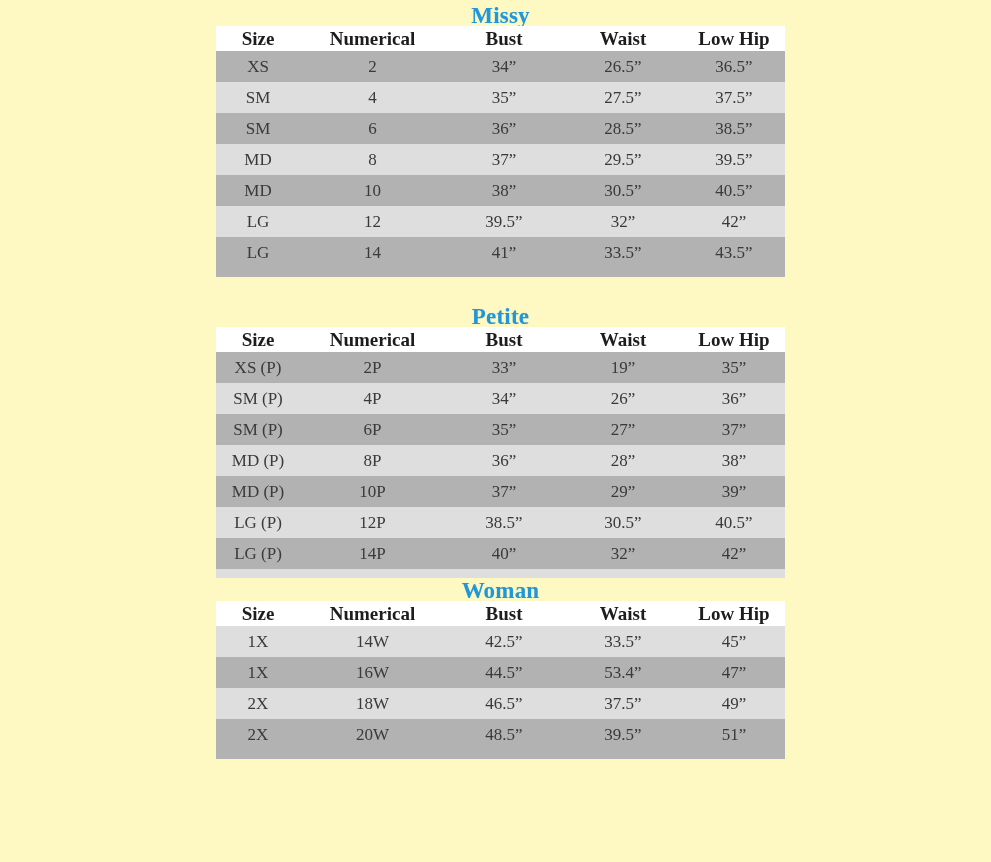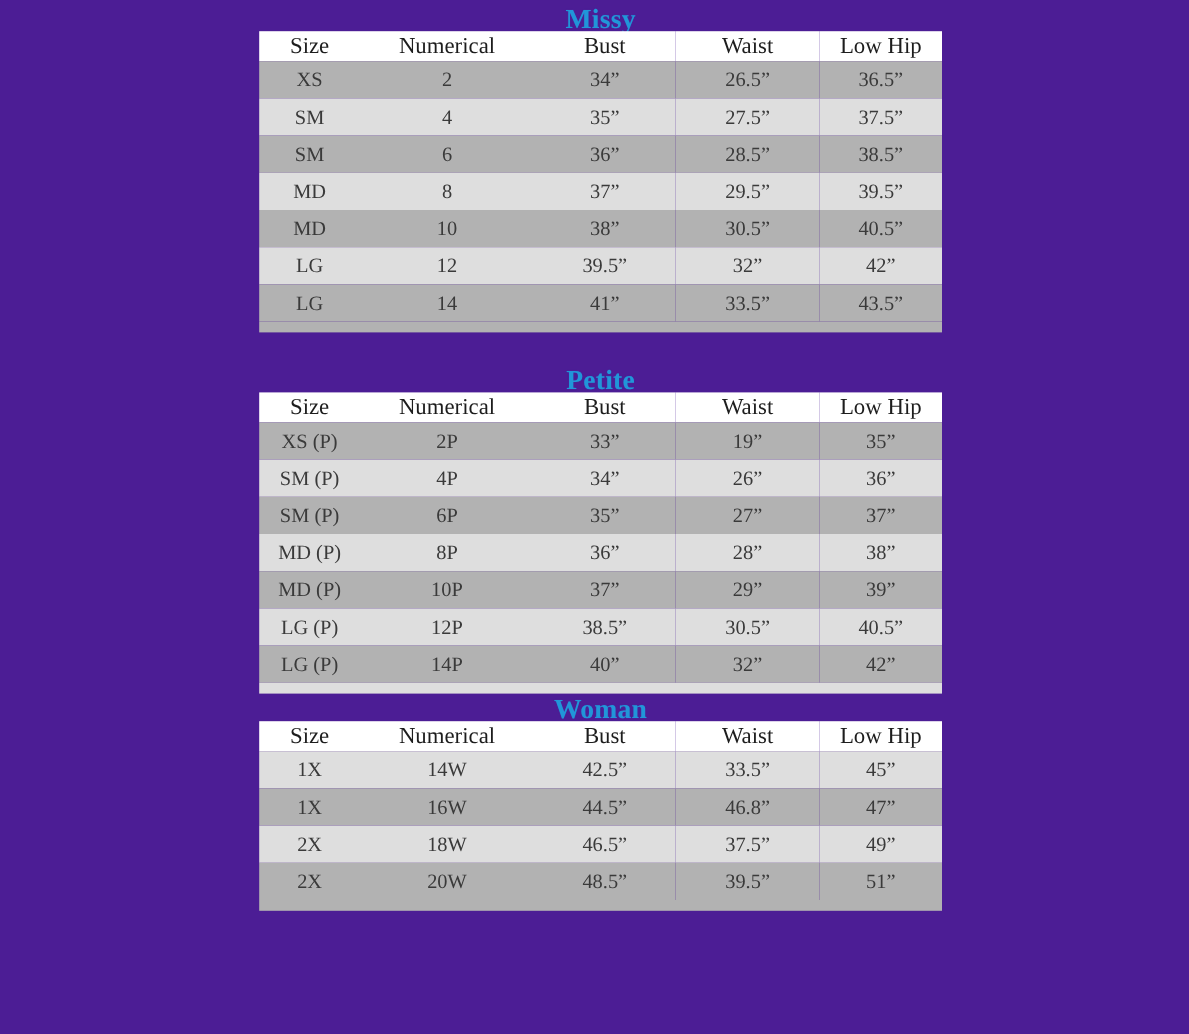--- a/index.html
+++ b/index.html
@@ -11,21 +11,21 @@
     width: 991px;
     height: 862px;
     font-family: "Liberation Serif", "DejaVu Serif", serif;
     color: #2b2b2b;
     overflow: hidden;
   }
   .page {
     position: relative;
     width: 991px;
     height: 862px;
-    background: #4c1d95;
+    background: #fef9c3;
   }
   .chart-block {
     position: absolute;
     left: 216px;
     width: 569px;
   }
   .title {
     position: absolute;
     left: 0;
     right: 0;
@@ -49,21 +49,21 @@
   }
   .size-table col.c-size      { width: 84px; }
   .size-table col.c-numerical { width: 145px; }
   .size-table col.c-bust      { width: 118px; }
   .size-table col.c-waist     { width: 120px; }
   .size-table col.c-hip       { width: 102px; }
 
   .size-table thead th {
     height: 25px;
     padding: 0;
-    font-weight: normal;
+    font-weight: bold;
     font-size: 19px;
     line-height: 25px;
     text-align: center;
     color: #1d1d1d;
     background: #ffffff;
     vertical-align: bottom;
     white-space: nowrap;
   }
   .size-table tbody td {
     height: 31px;
@@ -258,21 +258,21 @@
             <td>1X</td>
             <td>14W</td>
             <td>42.5”</td>
             <td>33.5”</td>
             <td>45”</td>
           </tr>
           <tr class="dark">
             <td>1X</td>
             <td>16W</td>
             <td>44.5”</td>
-            <td>46.8”</td>
+            <td>53.4”</td>
             <td>47”</td>
           </tr>
           <tr class="light">
             <td>2X</td>
             <td>18W</td>
             <td>46.5”</td>
             <td>37.5”</td>
             <td>49”</td>
           </tr>
           <tr class="dark">

